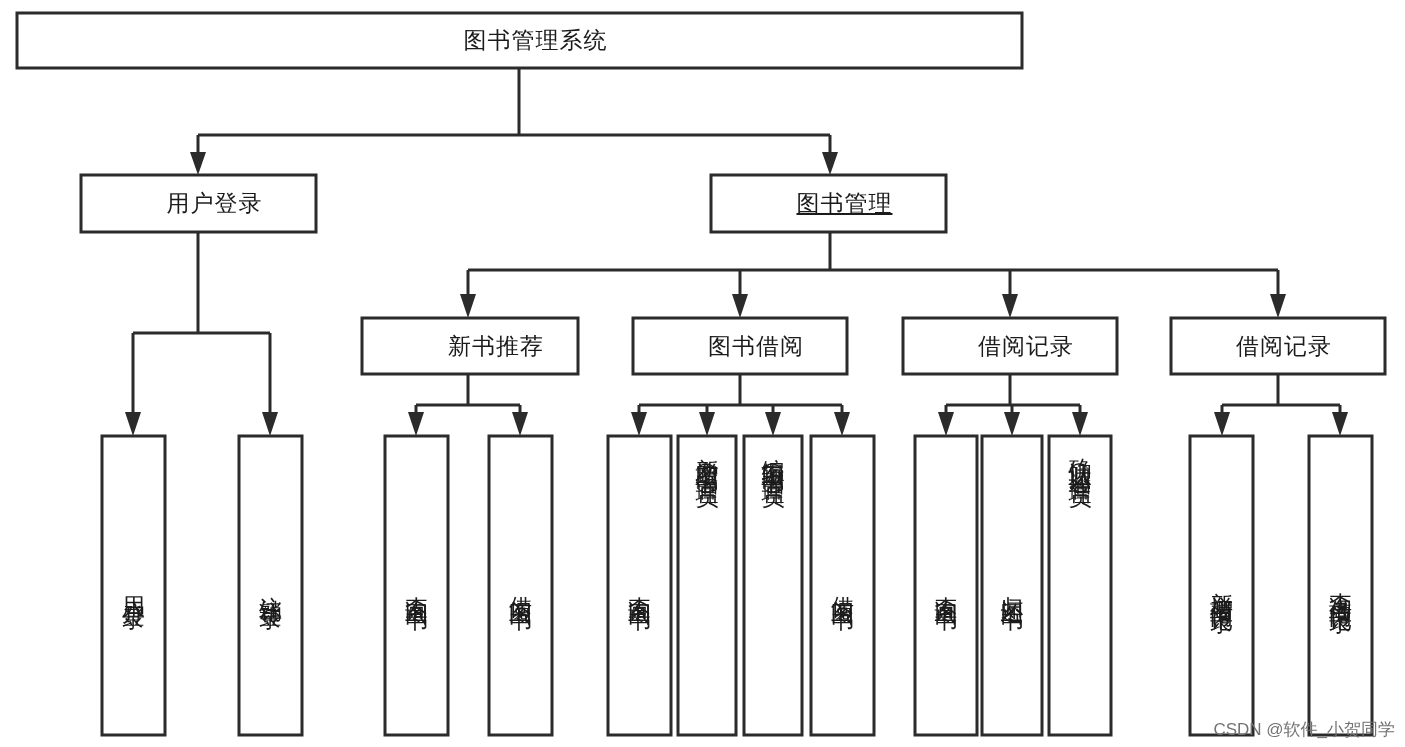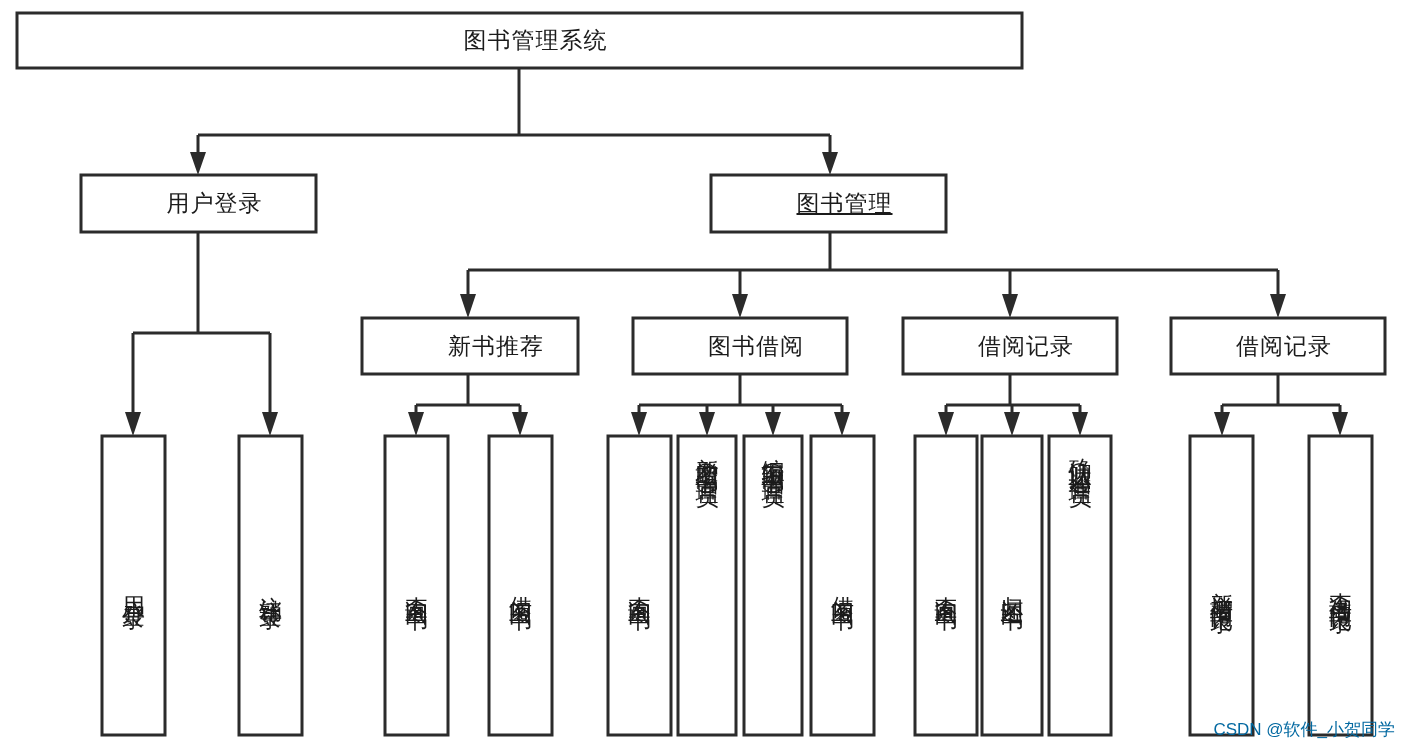--- a/index.html
+++ b/index.html
@@ -33,21 +33,21 @@
   .edge-arrow {
     fill: #2b2b2b;
     stroke: none;
   }
   .watermark {
     position: absolute;
     right: 10px;
     bottom: 6px;
     font-family: "Liberation Sans", "DejaVu Sans", sans-serif;
     font-size: 17px;
-    color: #0369a1;
+    color: #737373;
     white-space: nowrap;
     user-select: none;
   }
   .vert-wrap {
     position: absolute;
     display: flex;
     align-items: flex-start;
     justify-content: center;
     box-sizing: border-box;
     pointer-events: none;

